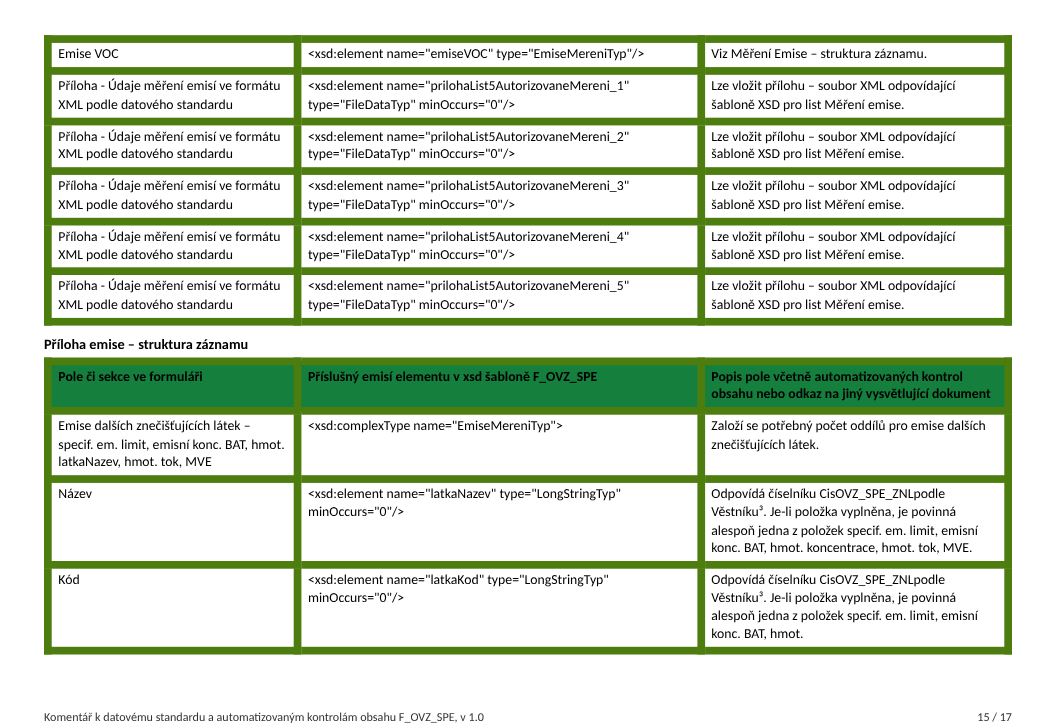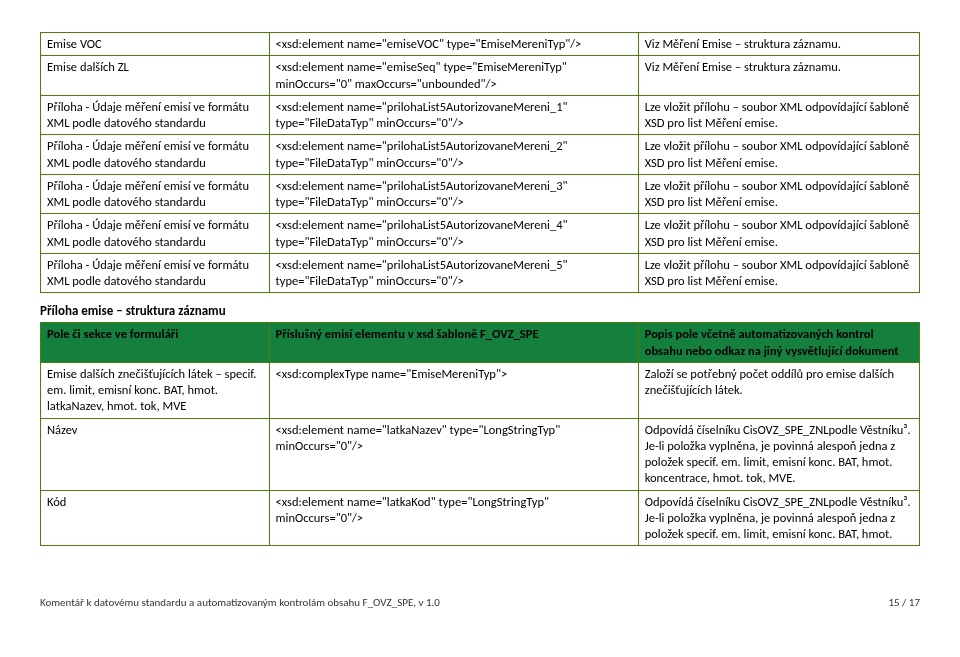--- a/index.html
+++ b/index.html
@@ -11,21 +11,21 @@
     color: #000;
     background: #fff;
     width: 960px;
   }
   table {
     border-collapse: collapse;
     width: 100%;
     margin-bottom: 8px;
   }
   td, th {
-    border: 1px solid #4d7c0f;
+    border: 7px solid #4d7c0f;
     padding: 3px 6px;
     vertical-align: top;
     text-align: left;
     line-height: 1.3;
   }
   th {
     font-weight: bold;
     background: #15803d;
   }
   .section-title {
@@ -53,25 +53,20 @@
 <table>
   <colgroup>
       <col class="col1">
       <col class="col2">
       <col class="col3">
     </colgroup>
   <tbody>
     <tr>
       <td>Emise VOC</td>
       <td>&lt;xsd:element name="emiseVOC" type="EmiseMereniTyp"/&gt;</td>
-      <td>Viz Měření Emise – struktura záznamu.</td>
-    </tr>
-    <tr>
-      <td>Emise dalších ZL</td>
-      <td>&lt;xsd:element name="emiseSeq" type="EmiseMereniTyp" minOccurs="0" maxOccurs="unbounded"/&gt;</td>
       <td>Viz Měření Emise – struktura záznamu.</td>
     </tr>
     <tr>
       <td>Příloha - Údaje měření emisí ve formátu XML podle datového standardu</td>
       <td>&lt;xsd:element name="prilohaList5AutorizovaneMereni_1" type="FileDataTyp" minOccurs="0"/&gt;</td>
       <td>Lze vložit přílohu – soubor XML odpovídající šabloně XSD pro list Měření emise.</td>
     </tr>
     <tr>
       <td>Příloha - Údaje měření emisí ve formátu XML podle datového standardu</td>
       <td>&lt;xsd:element name="prilohaList5AutorizovaneMereni_2" type="FileDataTyp" minOccurs="0"/&gt;</td>

